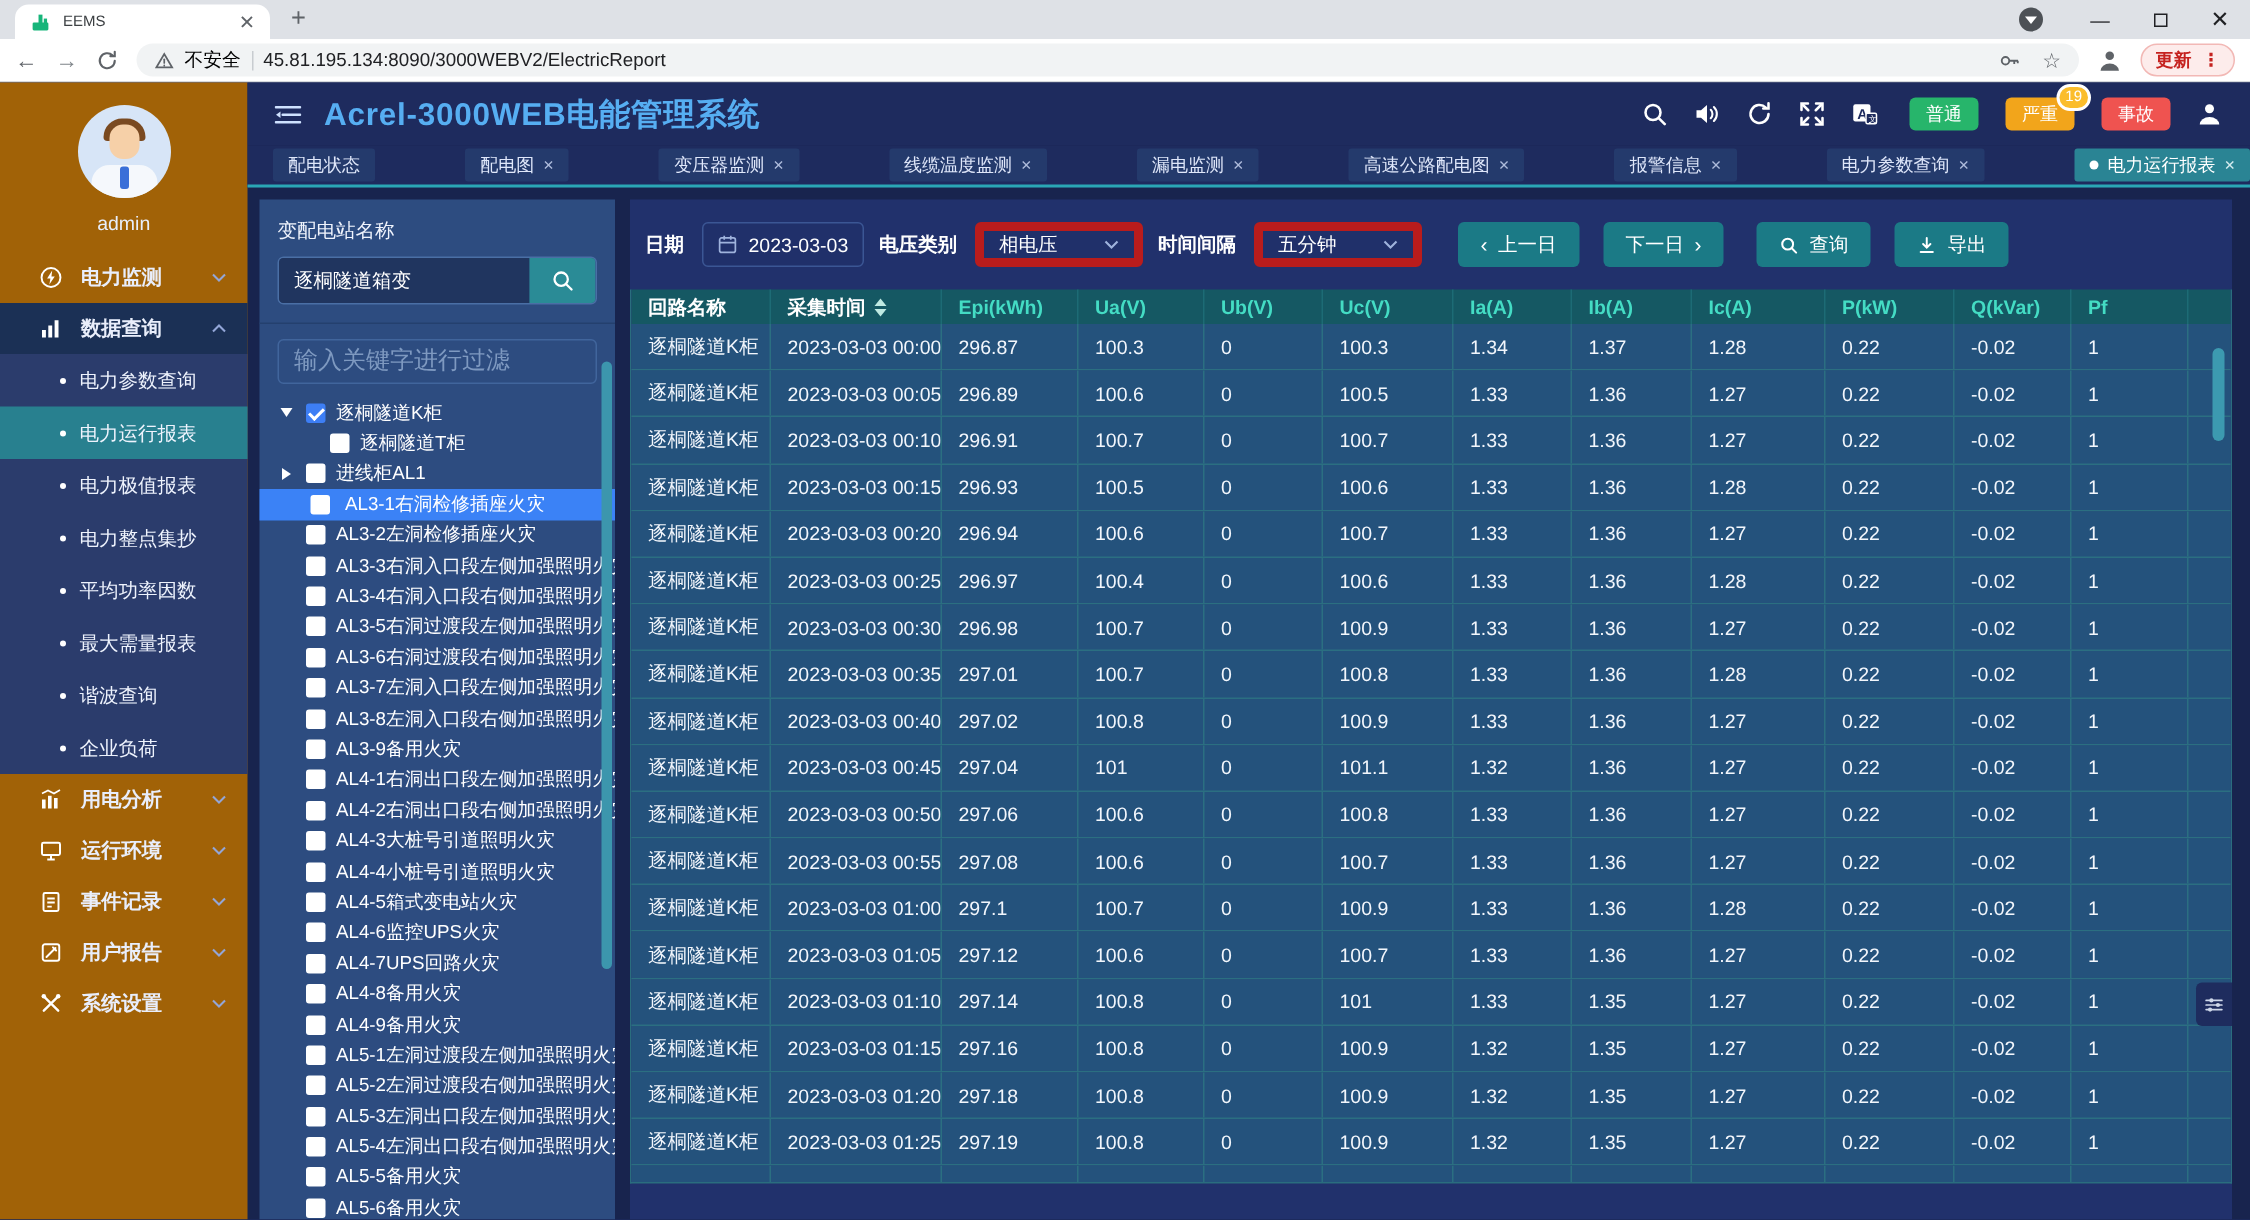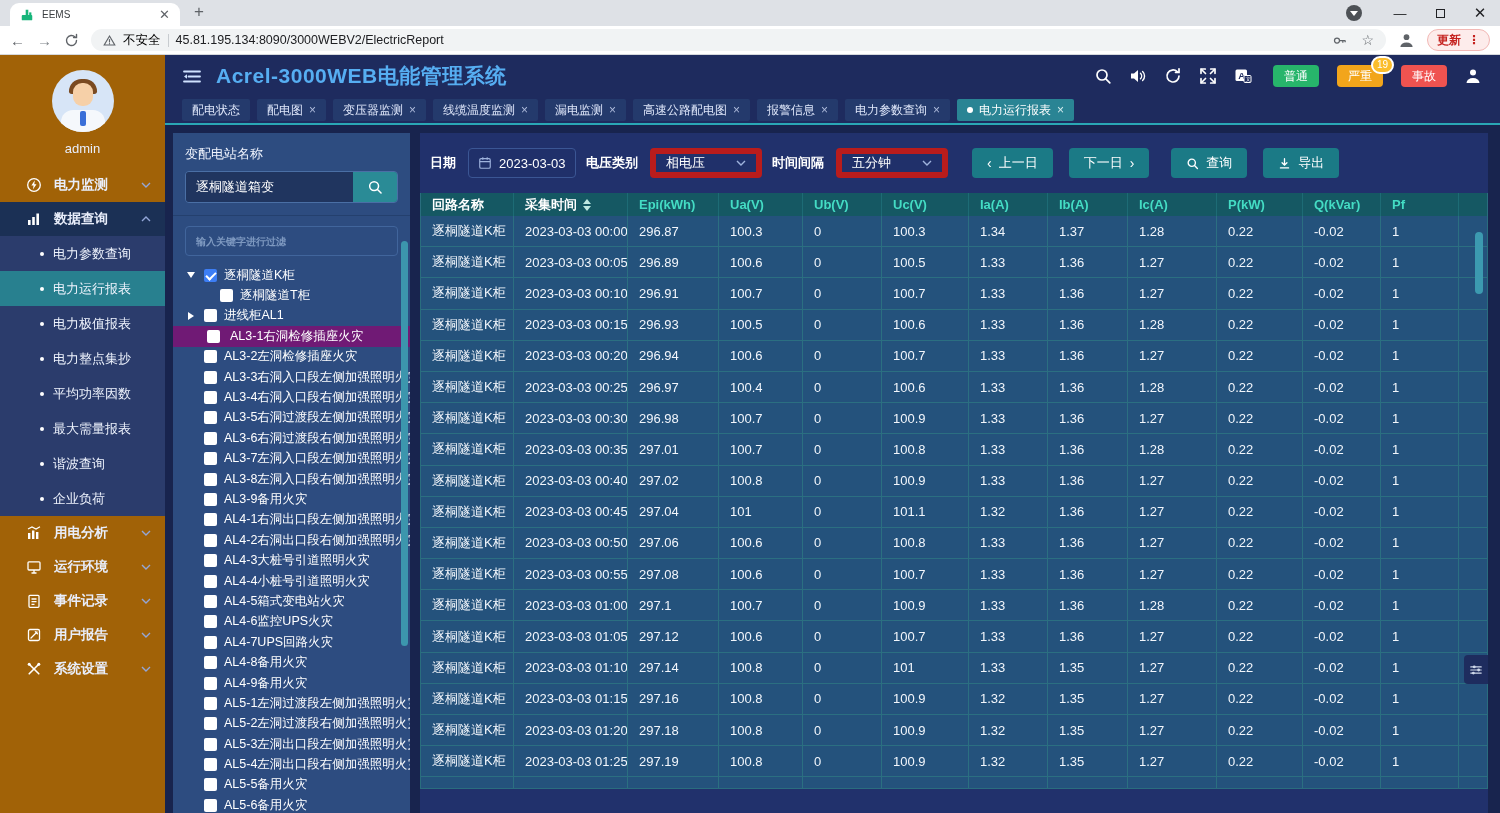--- a/index.html
+++ b/index.html
@@ -51,41 +51,41 @@
   
   .appbar { height:42px; background:#1e2b5e; display:flex; align-items:center; padding:0 18px; }
   .burger { width:18px; height:13px; margin-right:15px; }
   .apptitle { font-size:21px; font-weight:bold; color:#56aef2; letter-spacing:.5px; }
   .hright { margin-left:auto; display:flex; align-items:center; gap:17px; }
   .hic { width:18px; height:18px; }
   .abadge { position:relative; height:22px; border-radius:4px; padding:0 11px; display:flex; align-items:center; color:#fff; font-size:12px; margin-left:4px; }
   .count { position:absolute; top:-9px; right:-11px; background:#fbbd2c; border:2px solid #fff; border-radius:10px; font-size:10px; line-height:1; padding:2px 4px; color:#fff; }
 
   
-  .tabbar { height:28px; background:#1e2b5e; border-bottom:2px solid #2aa7b5; display:flex; align-items:flex-start; gap:7px; padding-left:17px; }
+  .tabbar { height:28px; background:#1e2b5e; border-bottom:2px solid #2aa7b5; display:flex; align-items:flex-start; gap:7px; padding-left:17px;justify-content:space-between; }
   .tab { height:22px; margin-top:2px; background:#243a6c; border-radius:2px; display:flex; align-items:center; gap:6px; padding:0 10px; color:#dfe7fa; font-size:12px; cursor:pointer; }
   .tab.active { background:#2a8494; color:#fff; }
   .tabdot { width:6px; height:6px; border-radius:50%; background:#fff; }
   .tabx { color:#aebbdb; font-size:12px; }
   .tab.active .tabx { color:#d4ecef; }
 
   
   .contentrow { flex:1; display:flex; padding:8px 12px 0 8px; gap:10px; min-height:0; }
   .treepanel { width:237px; flex:none; background:#2d4c80; padding:10px 12px 0; position:relative; }
   .stlabel { color:#f0f4fd; font-size:13px; margin:2px 0 8px; }
   .searchwrap { display:flex; height:32px; border:1px solid #4a6fa5; border-radius:4px; overflow:hidden; }
   .stinput { flex:1; background:#20355f; border:none; outline:none; color:#fff; font-size:13px; padding:0 10px; font-family:inherit; min-width:0; }
   .stbtn { width:44px; background:#2a8b96; border:none; display:flex; align-items:center; justify-content:center; cursor:pointer; }
   .treediv { height:1px; background:#24406e; margin:12px -12px 10px; }
-  .filterinput { width:100%; height:30px; background:transparent; border:1px solid #41659c; border-radius:4px; color:#fff; padding:0 10px; font-size:10px; outline:none; font-family:inherit;font-weight:bold; }
+  .filterinput { width:100%; height:30px; background:transparent; border:1px solid #41659c; border-radius:4px; color:#fff; padding:0 10px; font-size:16px; outline:none; font-family:inherit; }
   .filterinput::placeholder { color:#7e99c0; }
   .tree { margin:9px -12px 0; }
   .tnode { height:20.4px; display:flex; align-items:center; gap:7px; padding-left:12px; color:#fff; font-size:12.5px; white-space:nowrap; overflow:hidden; cursor:pointer; }
   .tnode.d1 { padding-left:28px; }
-  .tnode.selected { background:#701a75;gap:10px; }
+  .tnode.selected { background:#3b82f6;gap:10px; }
   .arr { width:12px; flex:none; display:flex; align-items:center; justify-content:center; }
   .arr.down::before { content:""; border-left:4.5px solid transparent; border-right:4.5px solid transparent; border-top:6px solid #fff; }
   .arr.right::before { content:""; border-top:4.5px solid transparent; border-bottom:4.5px solid transparent; border-left:6px solid #fff; }
   .cb { width:13px; height:13px; background:#fff; border-radius:2px; position:relative; flex:none; }
   .cb.checked { background:#3d7ef5; }
   .cb.checked::after { content:""; position:absolute; left:4px; top:1px; width:4px; height:8px; border:solid #fff; border-width:0 2px 2px 0; transform:rotate(45deg); }
   .nlabel { overflow:hidden; }
   .treescroll { position:absolute; right:2px; top:108px; width:7px; height:405px; background:#3c96ad; border-radius:4px; }
 
   

